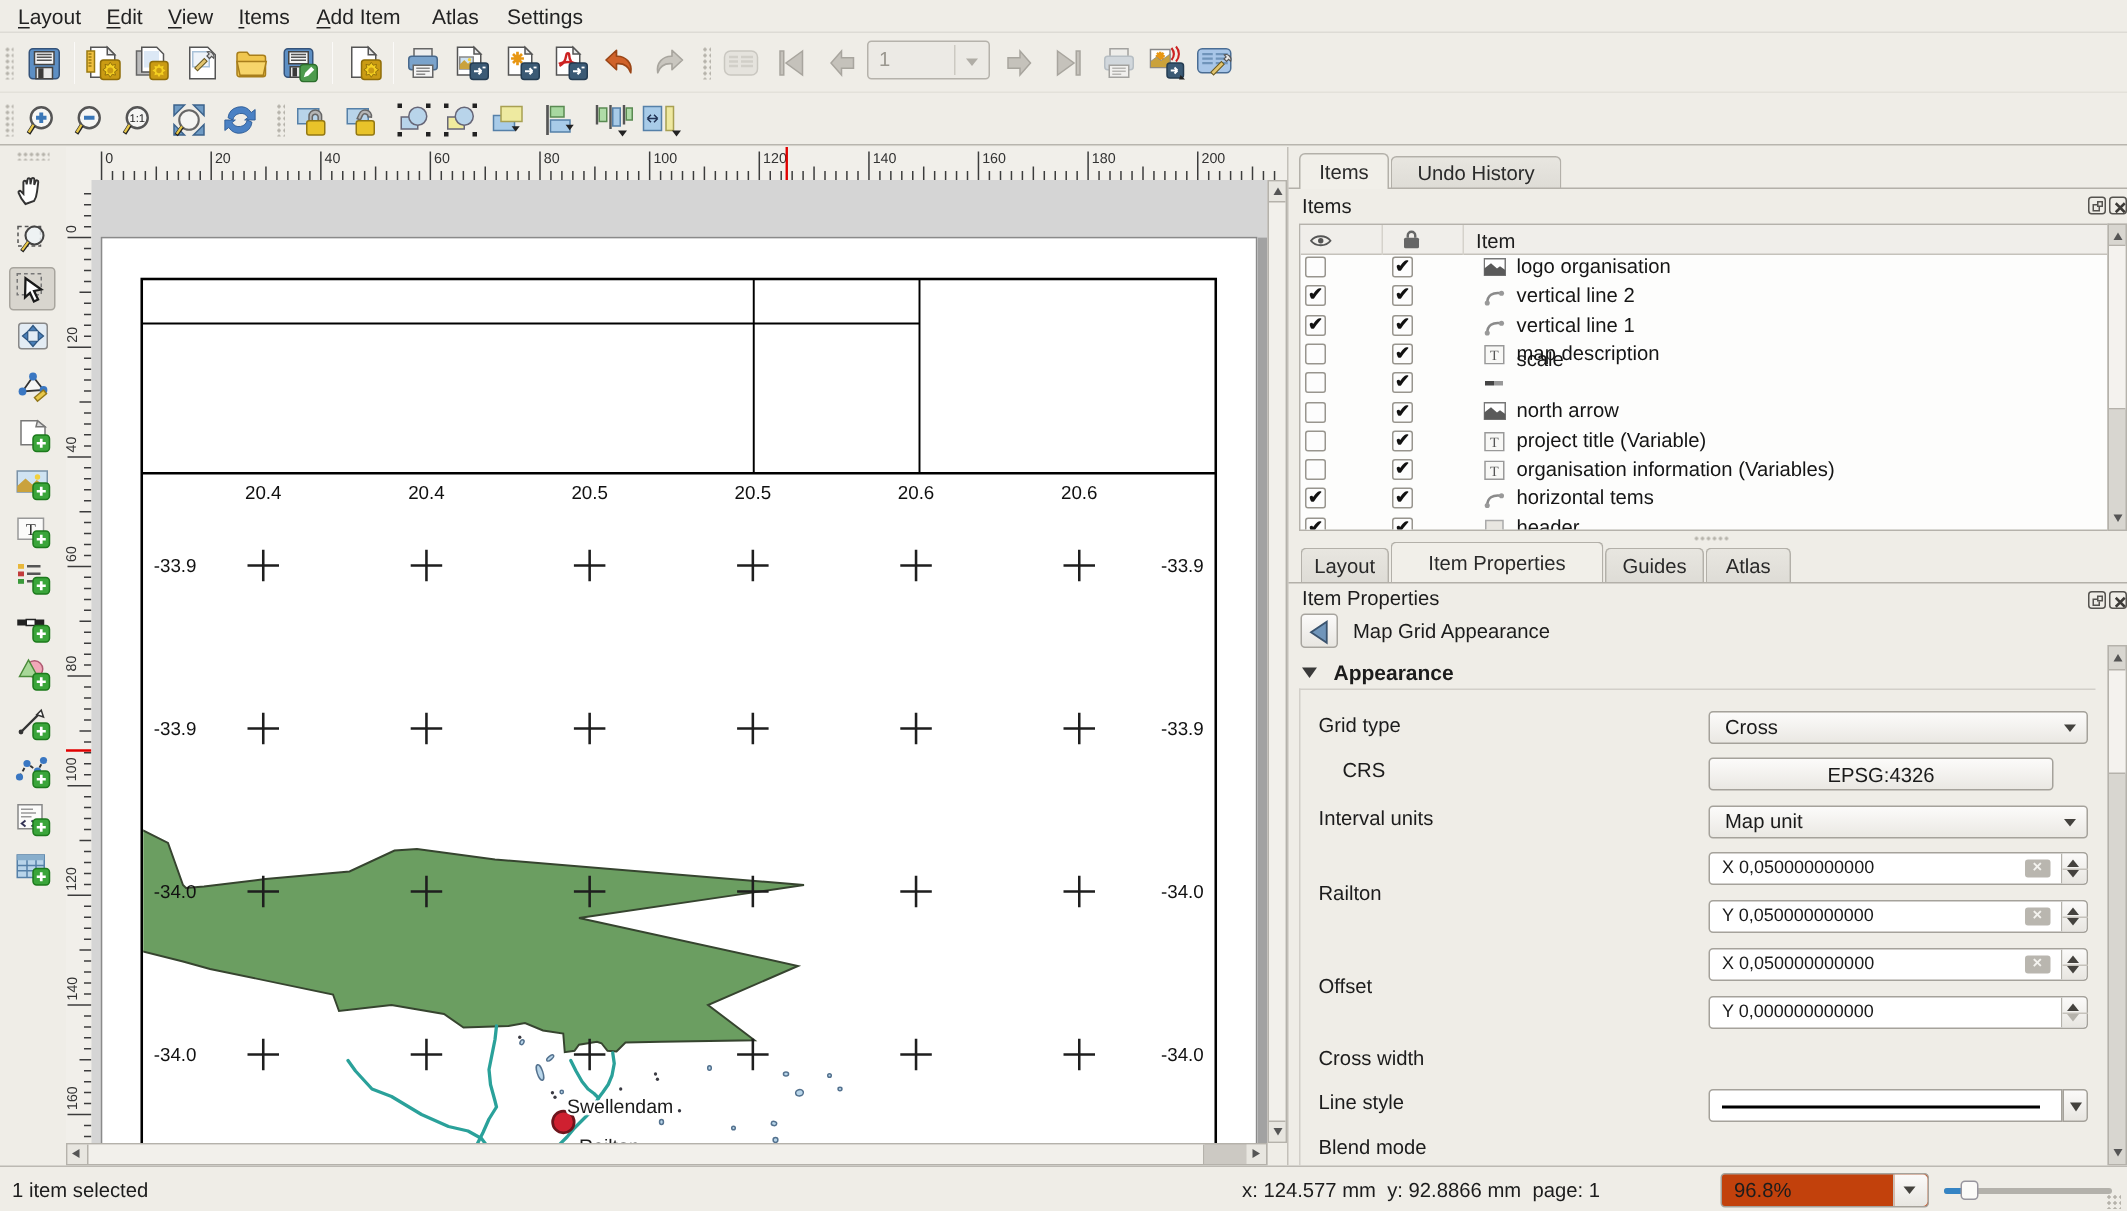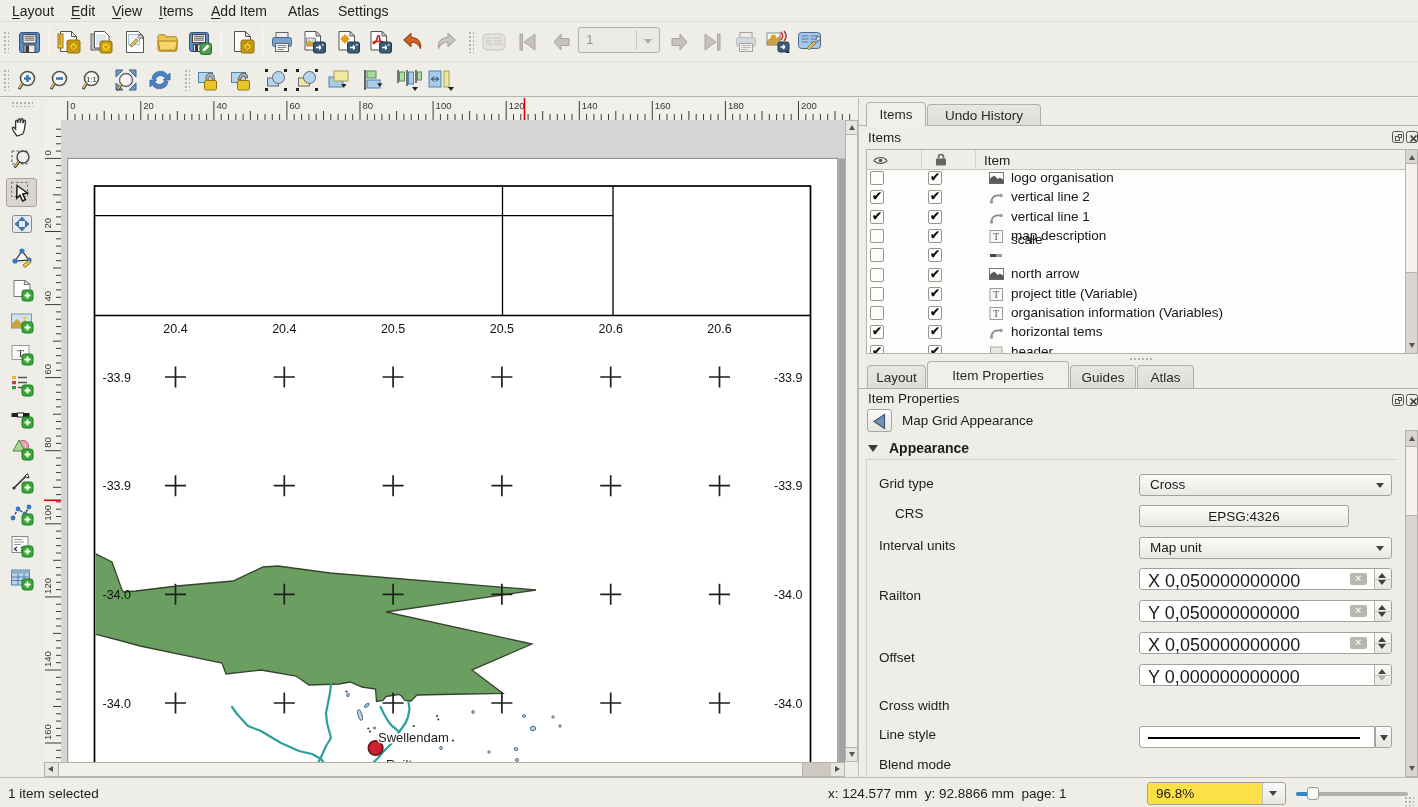--- a/index.html
+++ b/index.html
@@ -16,21 +16,21 @@
 .ptitle{font-size:13.5px;color:#1c1c1c;}
 .winbtn{position:absolute;width:12px;height:12px;border:1px solid #55534f;border-radius:2.5px;background:#efede7;}
 .winbtn .sq1{position:absolute;left:2px;top:4px;width:4.5px;height:4.5px;border:1px solid #55534f;}
 .winbtn .sq2{position:absolute;left:4.5px;top:1.5px;width:4.5px;height:4.5px;border:1px solid #55534f;background:#efede7;}
 .winbtn svg{position:absolute;left:1.5px;top:1.5px;}
 .cb{position:absolute;width:14px;height:14px;border:1px solid #98958e;border-radius:2px;background:#fdfdfd;}
 .cb.on::after{content:"\2714";position:absolute;left:1px;top:-2px;font-size:12px;color:#111;font-weight:bold;}
 .lrow{position:absolute;font-size:13.5px;color:#151515;}
 .combo{position:absolute;border:1px solid #a5a29b;border-radius:3px;background:linear-gradient(#fcfbfa,#eae8e3);font-size:13.5px;color:#1a1a1a;}
 .combo .arr{position:absolute;right:7px;top:50%;margin-top:-2px;width:0;height:0;border-left:4.5px solid transparent;border-right:4.5px solid transparent;border-top:5px solid #44423e;}
-.spin{position:absolute;border:1px solid #a5a29b;border-radius:3px;background:#fff;font-size:18px;color:#1a1a1a;}
+.spin{position:absolute;border:1px solid #a5a29b;border-radius:3px;background:#fff;font-size:12px;color:#1a1a1a;}
 .spinbtn{position:absolute;right:0;top:0;bottom:0;width:17px;border-left:1px solid #b5b2ab;background:linear-gradient(#fbfaf9,#e8e6e1);border-radius:0 3px 3px 0;}
 .up{position:absolute;right:5px;width:0;height:0;border-left:4px solid transparent;border-right:4px solid transparent;}
 .flabel{position:absolute;font-size:13.5px;color:#1c1c1c;}
 .clearbtn{position:absolute;width:17px;height:12px;background:#b9b6af;border-radius:2px;}
 .clearbtn::after{content:"\00d7";position:absolute;left:5px;top:-1px;color:#f4f3ef;font-size:11px;font-weight:bold;}
 </style></head><body>
 <div class="abs menu" style="left:0;top:0;width:1418px;height:22px;border-bottom:1px solid #dddbd5;">
     <span class="abs" style="left:12px;top:3px;"><u>L</u>ayout</span>
     <span class="abs" style="left:71px;top:3px;"><u>E</u>dit</span>
     <span class="abs" style="left:112px;top:3px;"><u>V</u>iew</span>
@@ -873,21 +873,21 @@
     <div class="abs" style="left:43px;top:315px;font-size:13.5px;">Map Grid Appearance</div>
     <div class="abs" style="left:9px;top:347px;width:0;height:0;border-left:5.5px solid transparent;border-right:5.5px solid transparent;border-top:7px solid #3a3a3a;"></div>
     <div class="abs" style="left:30px;top:342px;font-size:14px;font-weight:bold;">Appearance</div>
     <div class="abs" style="left:7px;top:361px;width:531px;height:318px;border-top:1px solid #d2cfc9;border-left:1px solid #d2cfc9;"></div>
     <div class="flabel" style="left:20px;top:378px;">Grid type</div>
     <div class="combo" style="left:280px;top:376px;width:253px;height:22px;">
       <span class="abs" style="left:10px;top:2px;">Cross</span>
       <span class="arr"></span>
     </div>
     <div class="flabel" style="left:4px;top:408px;margin-left:32px;">CRS</div>
-    <div class="combo" style="left:280px;top:407px;width:210px;height:22px;text-align:center;line-height:21px;">EPSG:4326</div>
+    <div class="combo" style="left:280px;top:407px;width:230px;height:22px;text-align:center;line-height:21px;">EPSG:4326</div>
     <div class="flabel" style="left:20px;top:440px;">Interval units</div>
     <div class="combo" style="left:280px;top:439px;width:253px;height:22px;">
       <span class="abs" style="left:10px;top:2px;">Map unit</span>
       <span class="arr"></span>
     </div>
     <div class="spin" style="left:280px;top:470px;width:253px;height:22px;">
       <span class="abs" style="left:8px;top:2px;">X 0,050000000000</span>
       <div class="clearbtn" style="right:24px;top:4px;"></div>
       <div class="spinbtn">
         <div class="up" style="top:4px;border-bottom:5px solid #44423e;"></div>
@@ -934,21 +934,21 @@
     <div class="flabel" style="left:20px;top:659px;">Blend mode</div>
     <div class="abs" style="left:546px;top:332px;width:13px;height:347px;background:#d8d6d0;border:1px solid #b5b2ab;">
       <div class="abs" style="left:2.5px;top:5px;width:0;height:0;border-left:3px solid transparent;border-right:3px solid transparent;border-bottom:5px solid #555;"></div>
       <div class="abs" style="left:0;top:15px;width:11px;height:70px;background:#f4f2ee;border-top:1px solid #b5b2ab;border-bottom:1px solid #b5b2ab;"></div>
       <div class="abs" style="left:2.5px;bottom:5px;width:0;height:0;border-left:3px solid transparent;border-right:3px solid transparent;border-top:5px solid #555;"></div>
     </div>
   </div>
 <div class="abs" style="left:0;top:777px;width:1418px;height:30px;background:#efede7;border-top:1px solid #bcb9b3;">
     <span class="abs" style="left:8px;top:8px;font-size:13.5px;">1 item selected</span>
     <span class="abs" style="left:828px;top:8px;font-size:13.5px;">x: 124.577 mm&nbsp; y: 92.8866 mm&nbsp; page: 1</span>
-    <div class="abs" style="left:1147px;top:4px;width:139px;height:23px;border:1px solid #a5a29b;border-radius:3px;background:#fde047;">
+    <div class="abs" style="left:1147px;top:4px;width:139px;height:23px;border:1px solid #a5a29b;border-radius:3px;background:#c2410c;">
       <span class="abs" style="left:8px;top:3px;font-size:13.5px;">96.8%</span>
       <div class="abs" style="right:22px;top:0;bottom:0;width:1px;background:#c5c2bb;"></div>
       <div class="abs" style="right:0;top:0;width:22px;height:21px;background:linear-gradient(#fbfaf9,#e8e6e1);border-radius:0 3px 3px 0;">
         <div class="abs" style="left:6px;top:8px;width:0;height:0;border-left:4.5px solid transparent;border-right:4.5px solid transparent;border-top:5px solid #44423e;"></div>
       </div>
     </div>
     <div class="abs" style="left:1296px;top:14px;width:112px;height:3.5px;background:#b3b1ab;border-radius:2px;"></div>
     <div class="abs" style="left:1296px;top:14px;width:16px;height:3.5px;background:#3584c4;border-radius:2px;"></div>
     <div class="abs" style="left:1307px;top:9px;width:12px;height:13px;background:#fbfaf8;border:1px solid #98959e;border-radius:3px;"></div>
     <div class="abs grip" style="left:1404px;top:18px;width:10px;height:10px;"></div>

